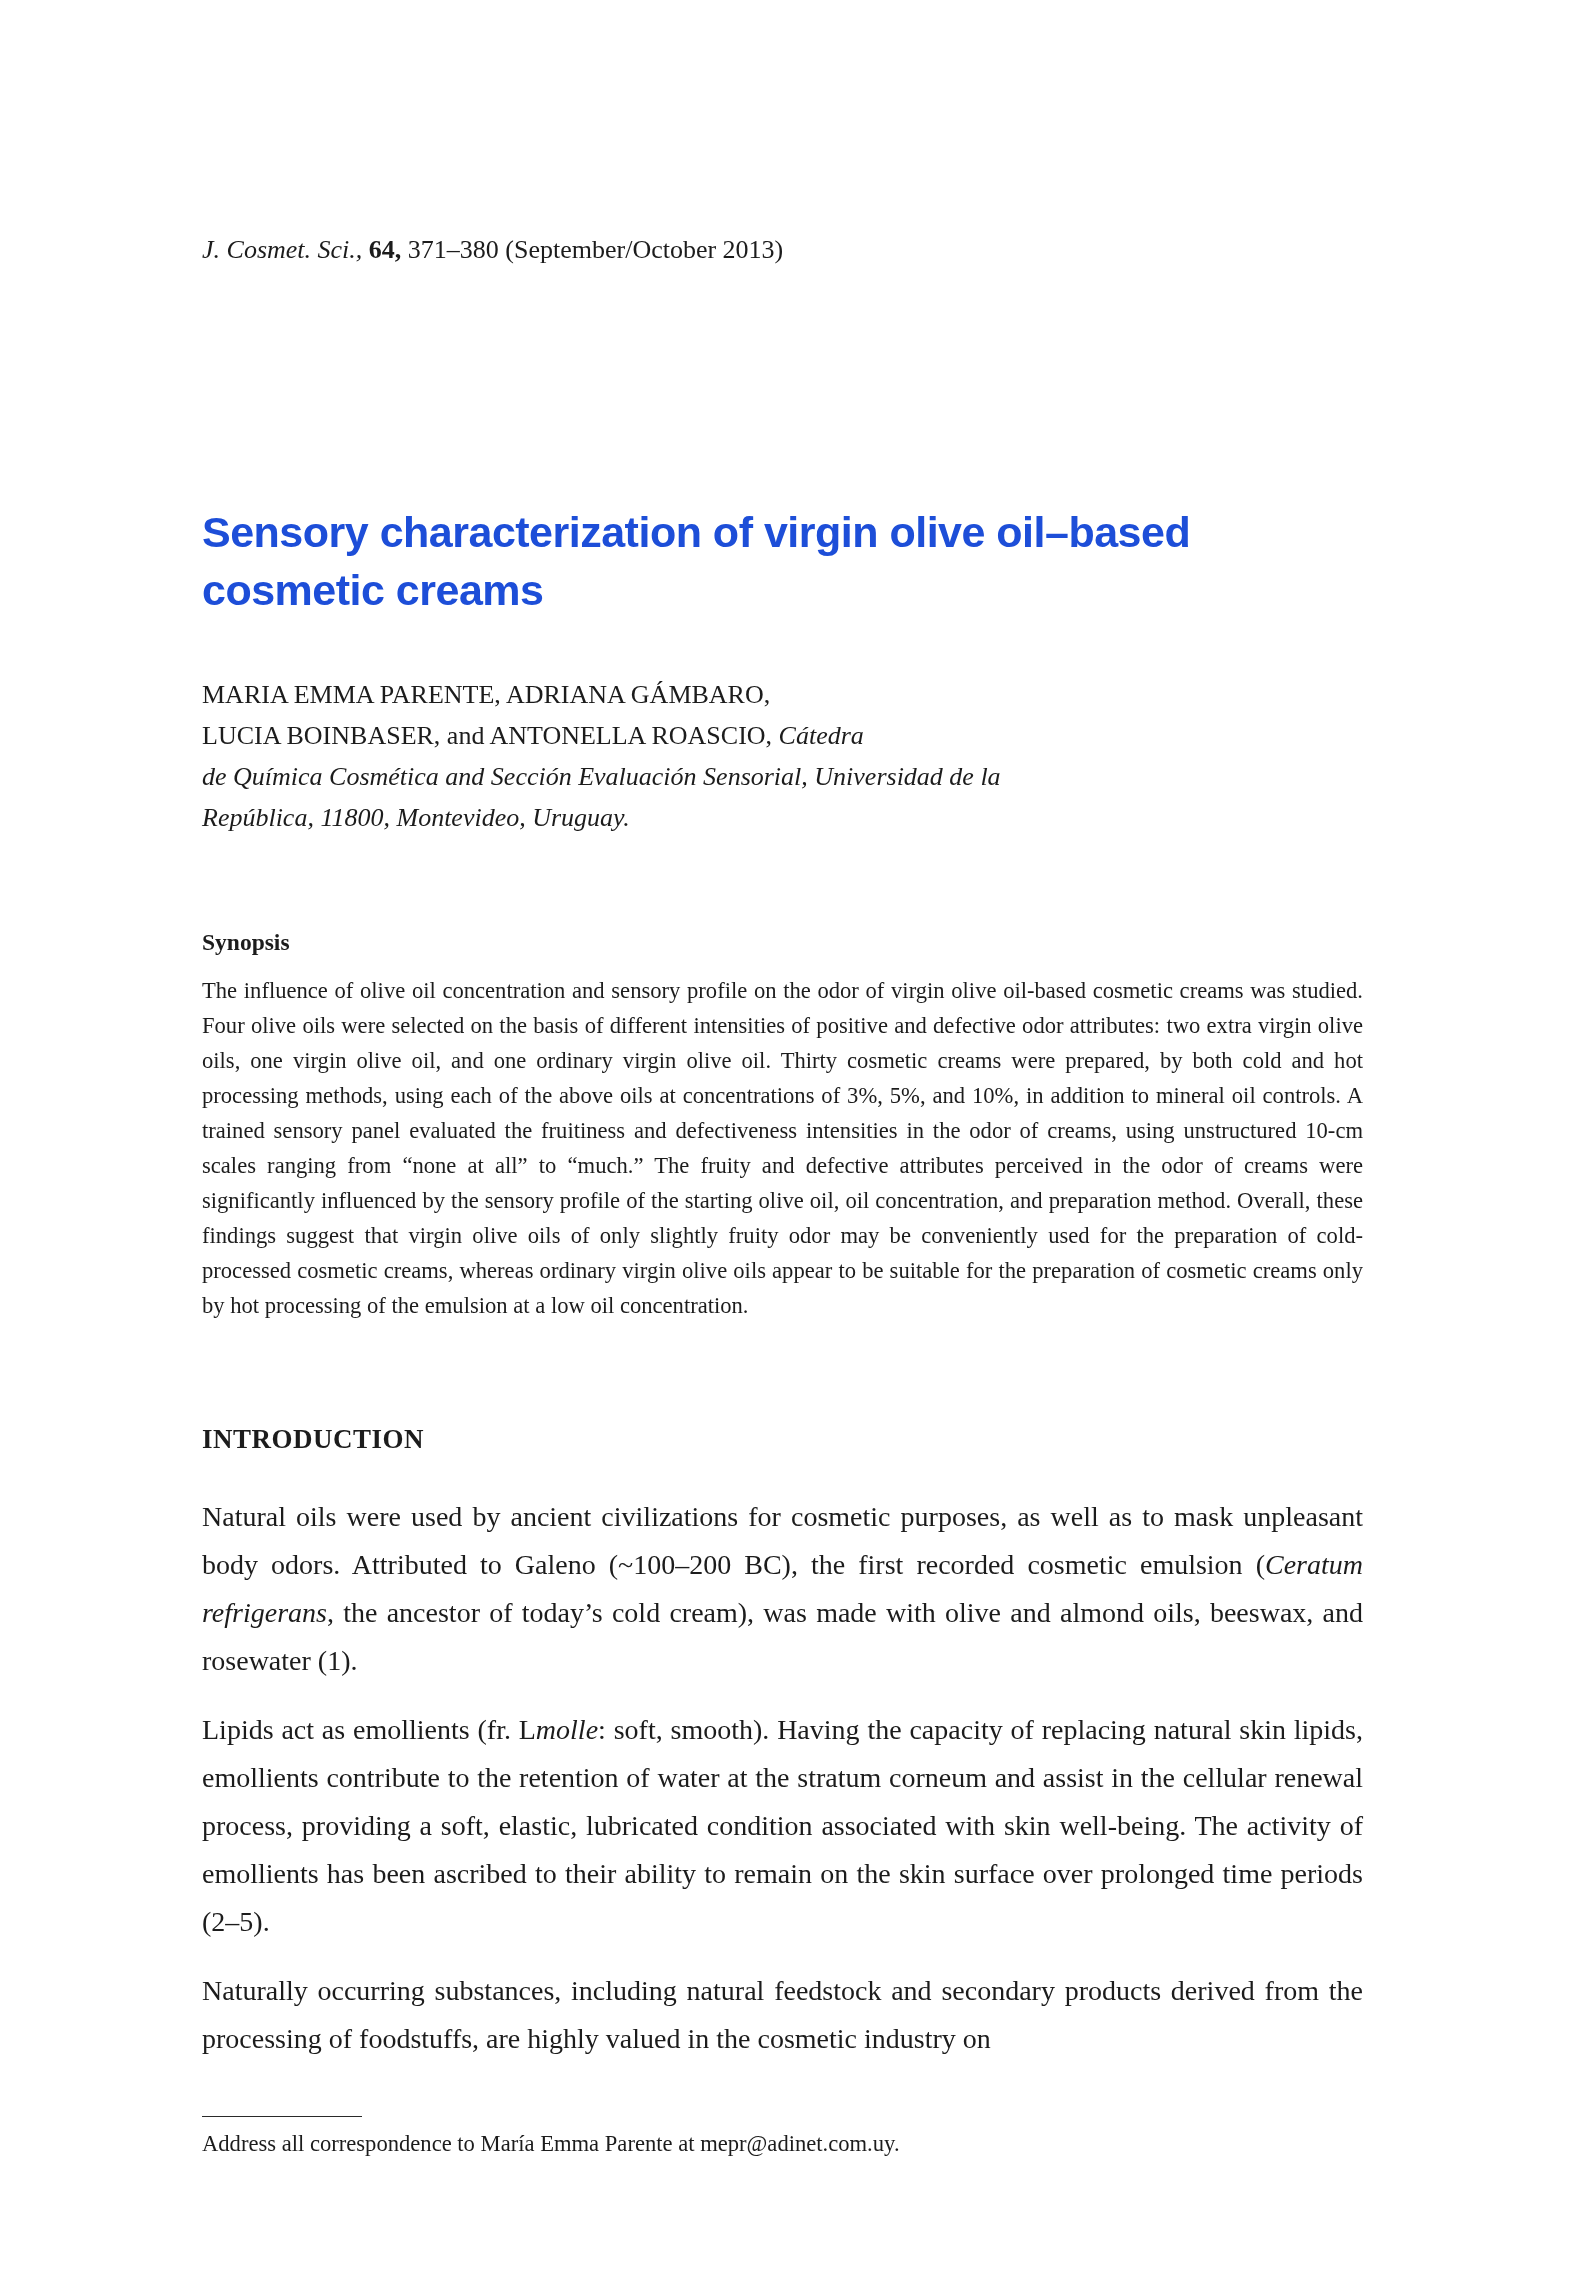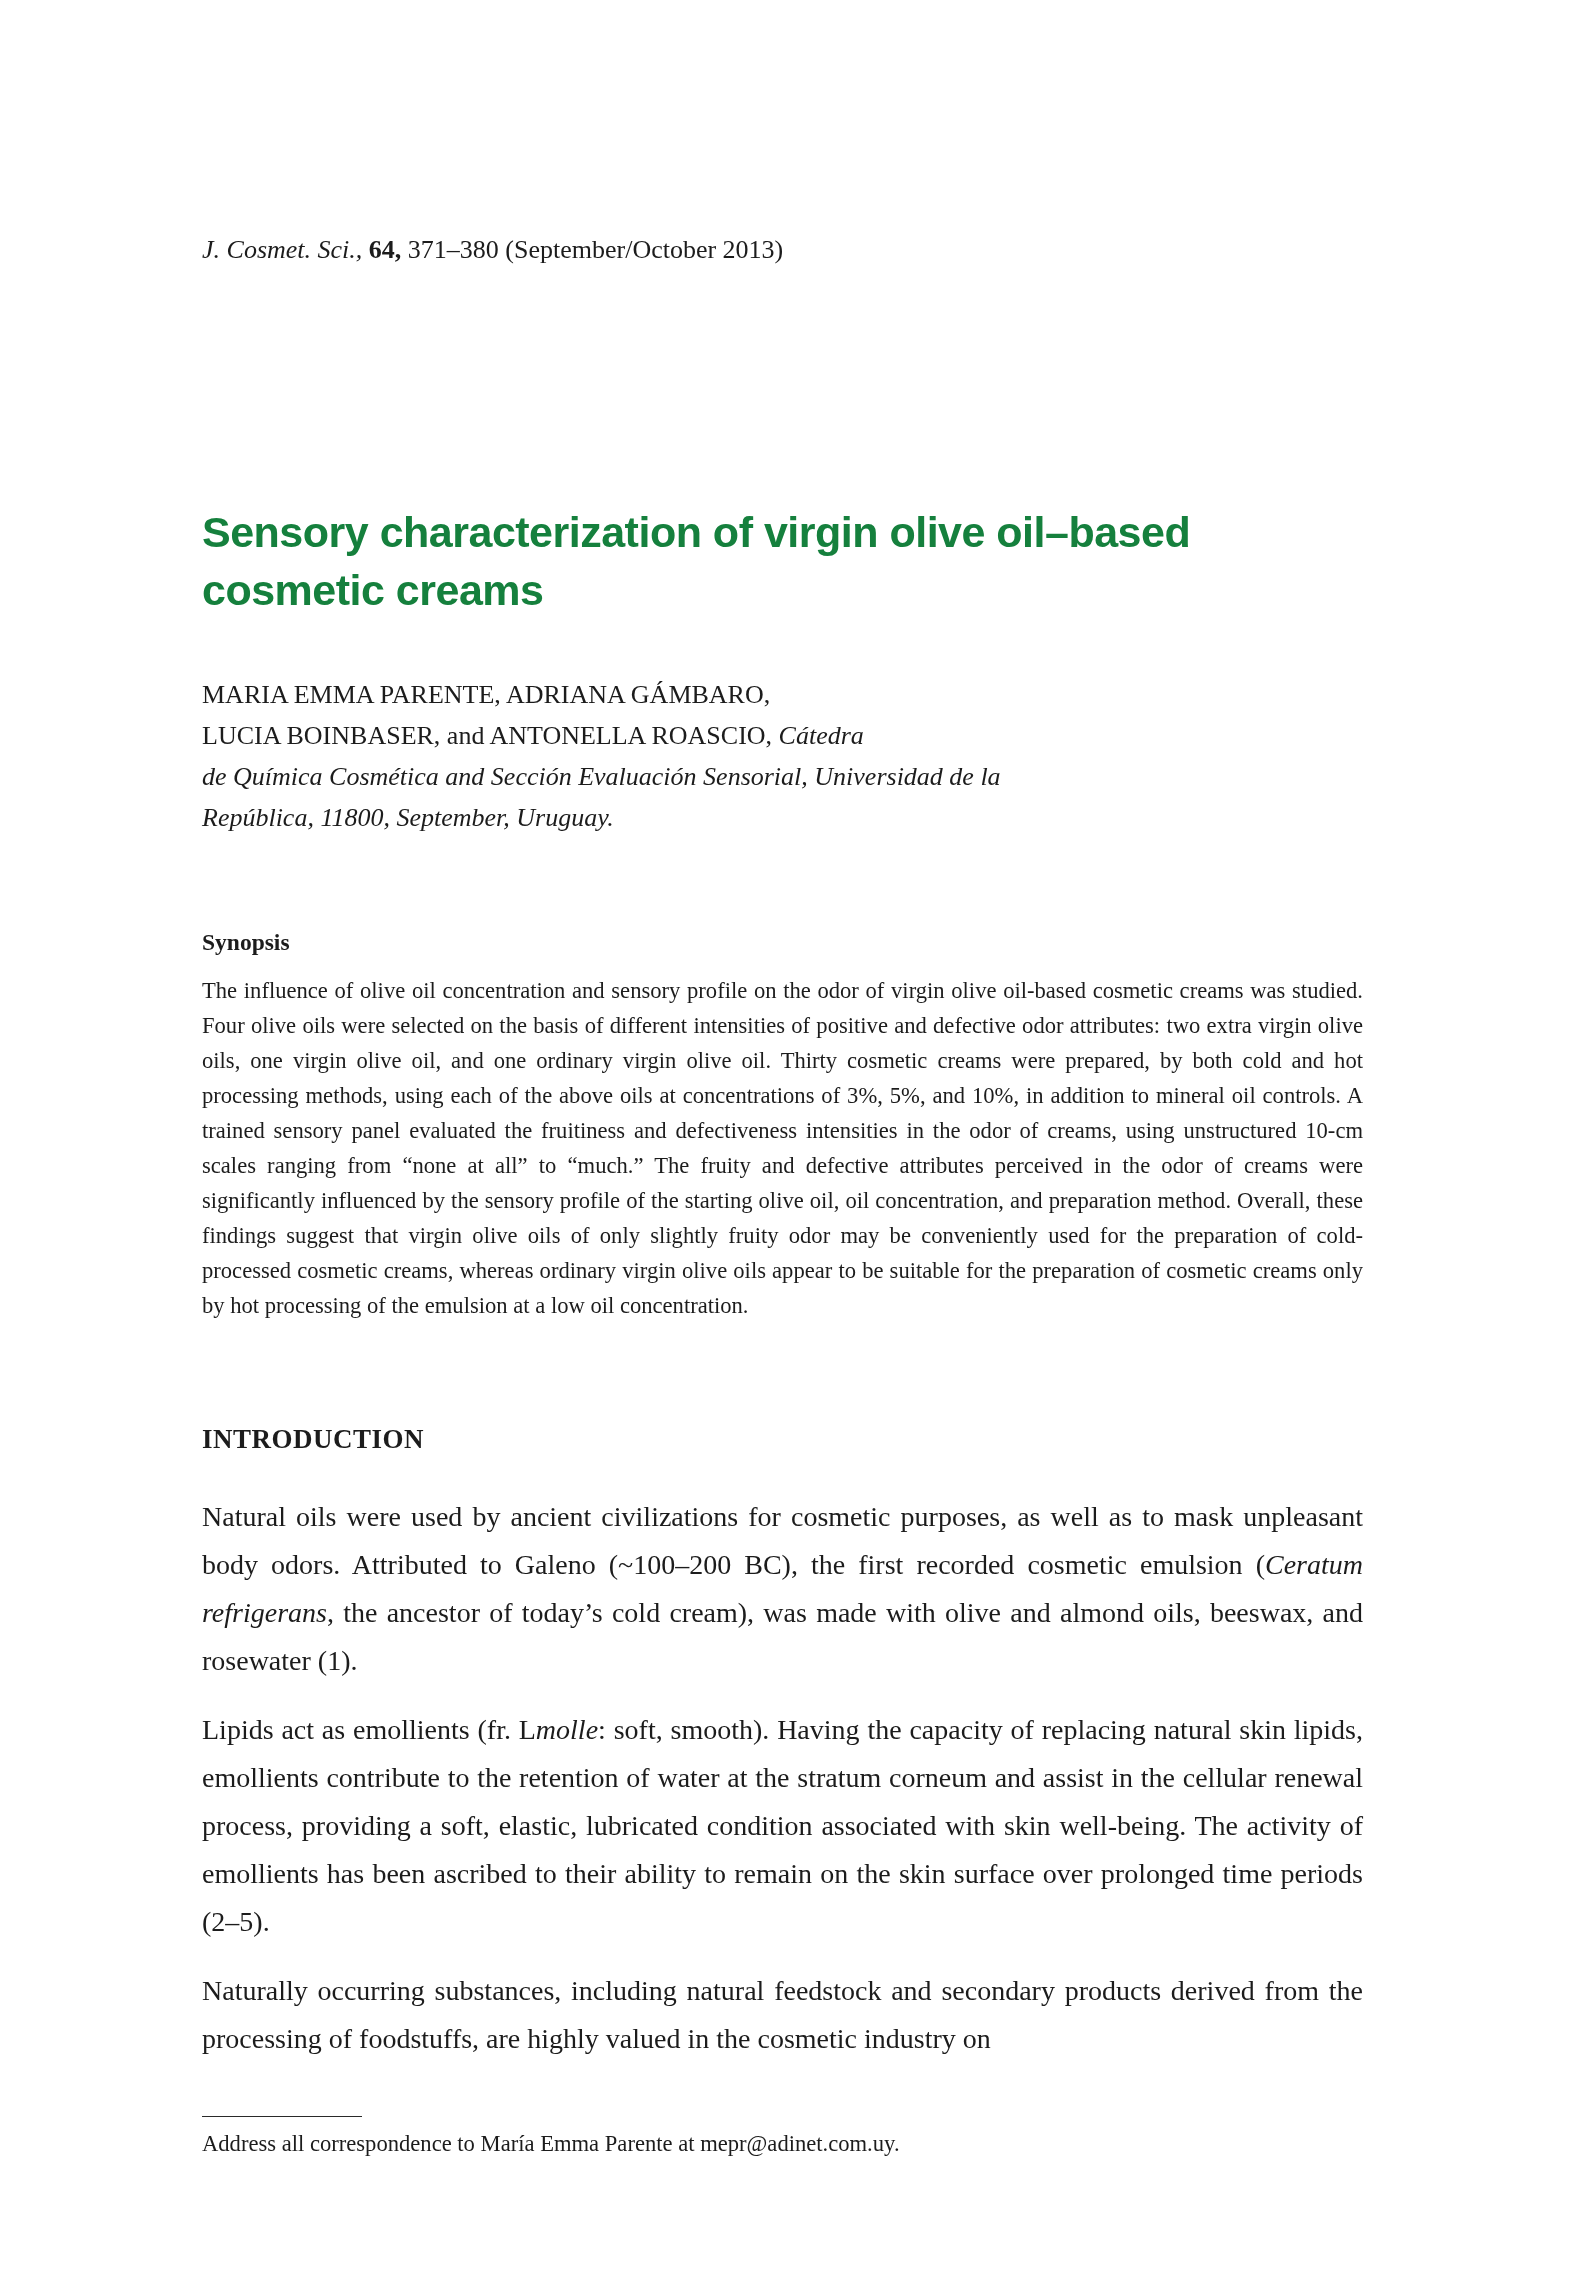--- a/index.html
+++ b/index.html
@@ -27,21 +27,21 @@
     font-size: 26px;
     line-height: 32px;
   }
 
   .title {
     margin: 237px 0 0 0;
     font-family: "Liberation Sans", sans-serif;
     font-weight: 700;
     font-size: 43px;
     line-height: 58px;
-    color: #15803d;
+    color: #1d4ed8;
     letter-spacing: -0.5px;
   }
   .title-line { display: block; }
 
   .authors {
     margin-top: 55px;
     font-size: 26px;
     line-height: 41px;
   }
   .a-line { display: block; }
@@ -108,21 +108,21 @@
 
     <h1 class="title">
         <span class="title-line">Sensory characterization of virgin olive oil–based</span>
         <span class="title-line">cosmetic creams</span>
       </h1>
 
     <div class="authors">
       <span class="a-line">MARIA EMMA PARENTE, ADRIANA GÁMBARO,</span>
       <span class="a-line"><span>LUCIA BOINBASER, and ANTONELLA ROASCIO, </span><span class="ital">Cátedra</span></span>
       <span class="a-line ital">de Química Cosmética and Sección Evaluación Sensorial, Universidad de la</span>
-      <span class="a-line ital">República, 11800, September, Uruguay.</span>
+      <span class="a-line ital">República, 11800, Montevideo, Uruguay.</span>
     </div>
 
 
     <h2 class="syn-head">Synopsis</h2>
     <p class="syn-body">The influence of olive oil concentration and sensory profile on the odor of virgin olive oil-based cosmetic creams was studied. Four olive oils were selected on the basis of different intensities of positive and defective odor attributes: two extra virgin olive oils, one virgin olive oil, and one ordinary virgin olive oil. Thirty cosmetic creams were prepared, by both cold and hot processing methods, using each of the above oils at concentrations of 3%, 5%, and 10%, in addition to mineral oil controls. A trained sensory panel evaluated the fruitiness and defectiveness intensities in the odor of creams, using unstructured 10-cm scales ranging from “none at all” to “much.” The fruity and defective attributes perceived in the odor of creams were significantly influenced by the sensory profile of the starting olive oil, oil concentration, and preparation method. Overall, these findings suggest that virgin olive oils of only slightly fruity odor may be conveniently used for the preparation of cold-processed cosmetic creams, whereas ordinary virgin olive oils appear to be suitable for the preparation of cosmetic creams only by hot processing of the emulsion at a low oil concentration.</p>
 
     <h2 class="intro-head">INTRODUCTION</h2>
 
     <p class="body-par"><span>Natural oils were used by ancient civilizations for cosmetic purposes, as well as to mask unpleasant body odors. Attributed to Galeno (~100–200 BC), the first recorded cosmetic emulsion (</span><span class="ital">Ceratum refrigerans</span><span>, the ancestor of today’s cold cream), was made with olive and almond oils, beeswax, and rosewater (1).</span></p>
 

